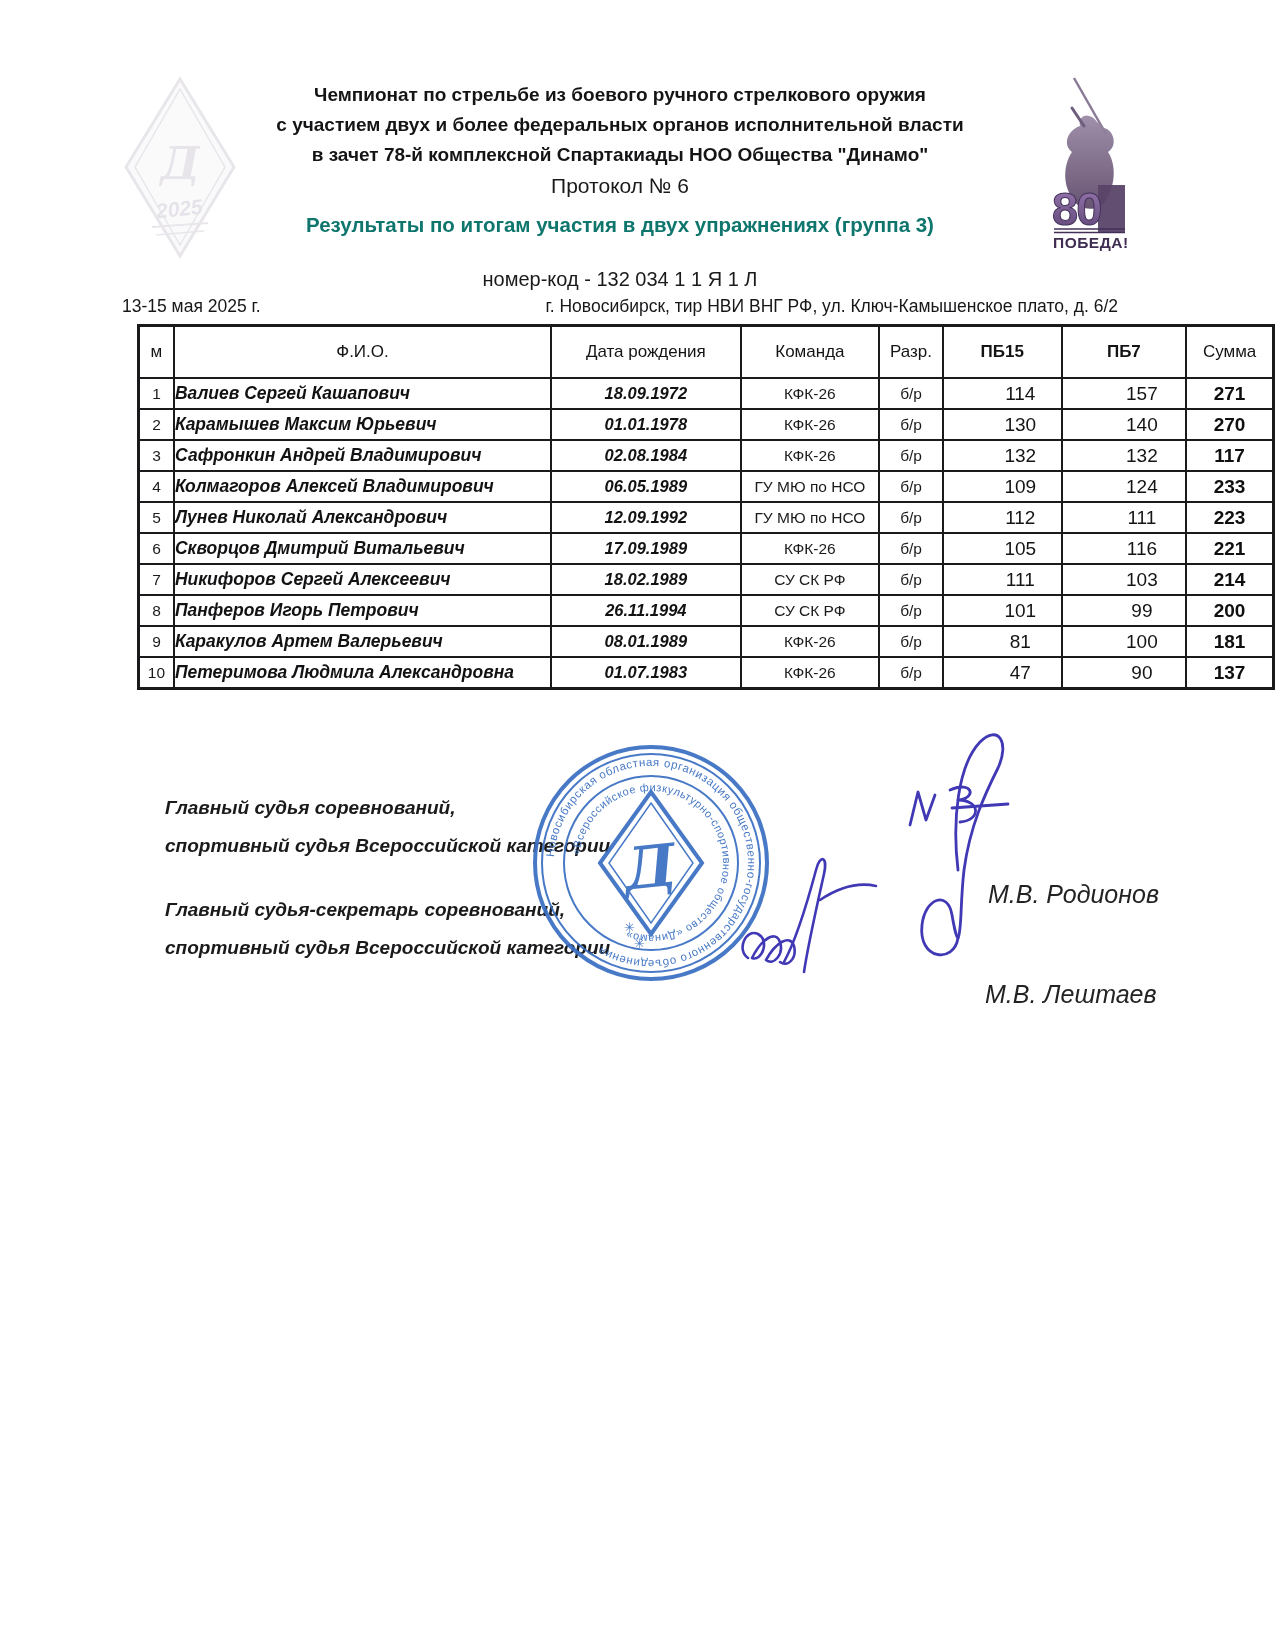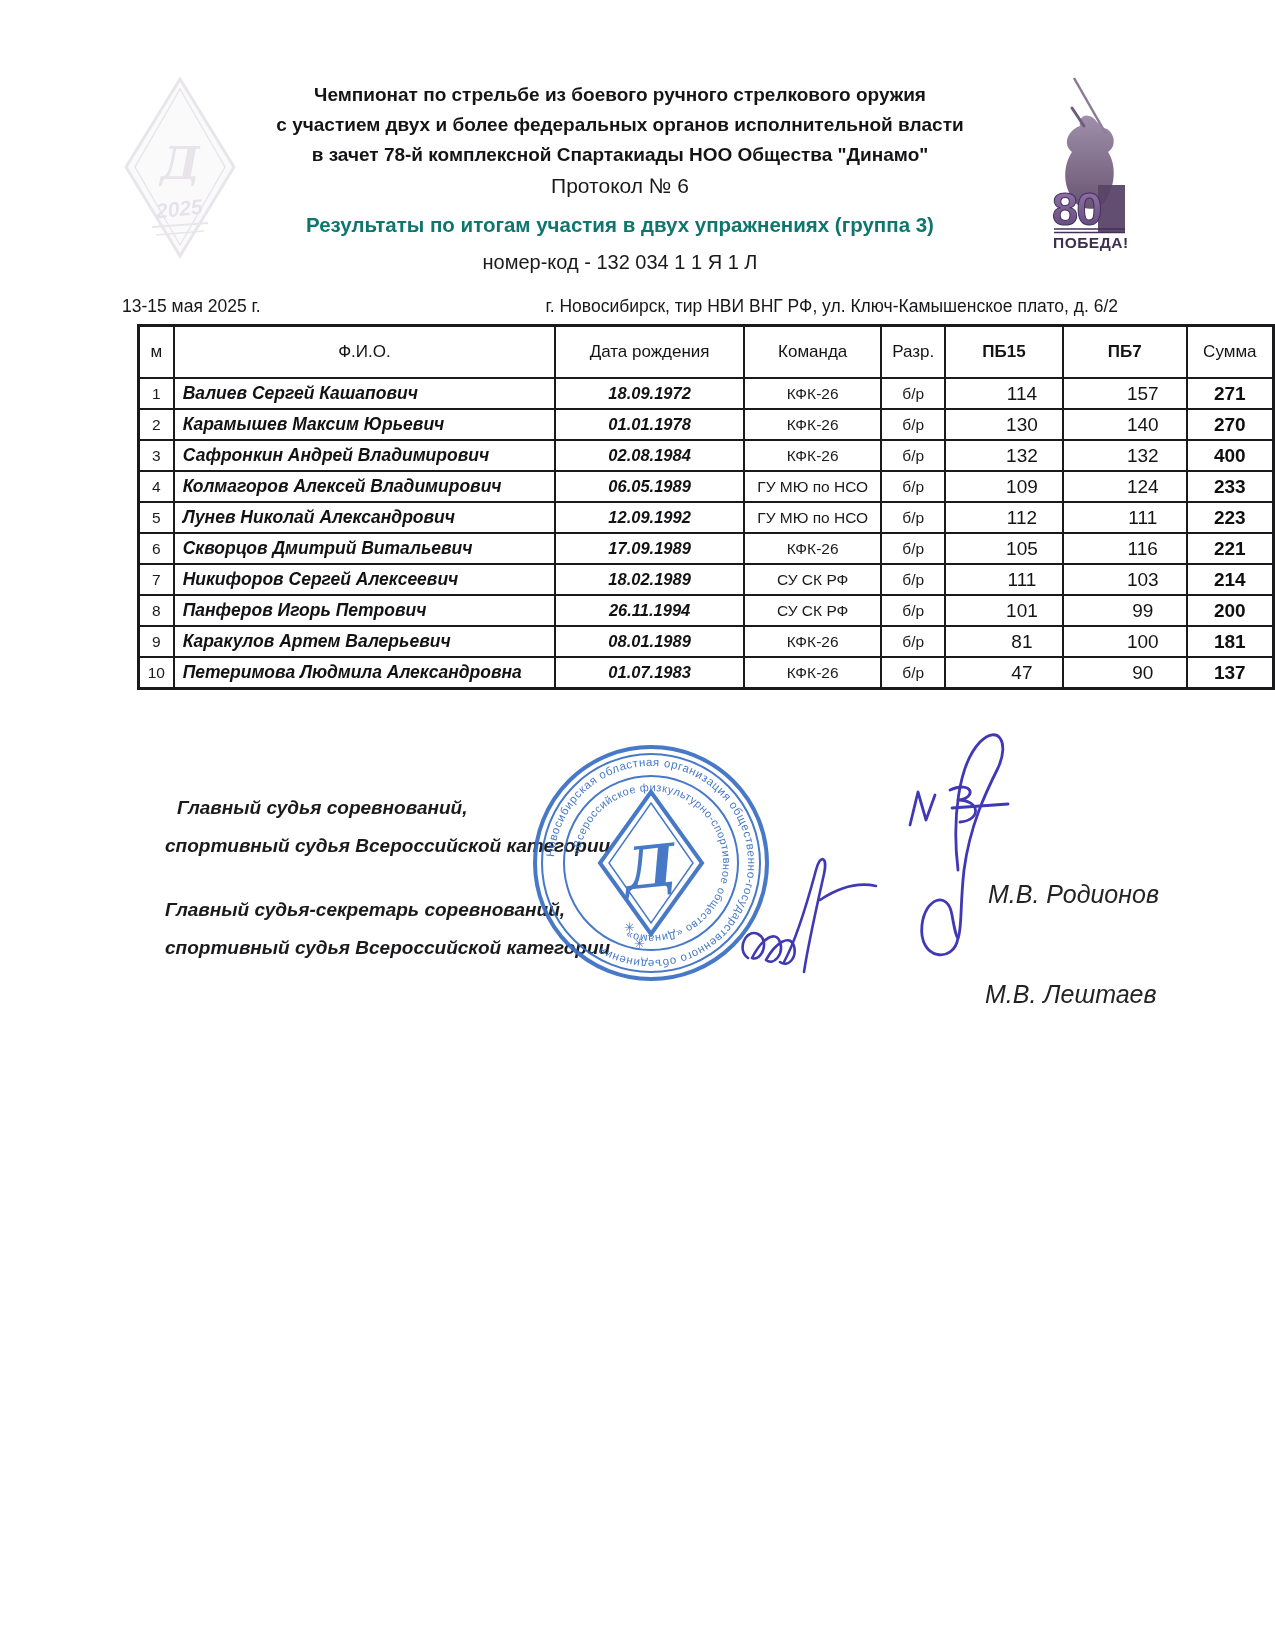--- a/index.html
+++ b/index.html
@@ -6,21 +6,21 @@
   .page{
     position:relative; width:1275px; height:1650px; background:#ffffff;
     font-family:"Liberation Sans",sans-serif; color:#1b1b1d; overflow:hidden;
     margin:0 auto;
   }
   
   .titles{position:absolute; left:150px; top:80px; width:940px; text-align:center;}
   .title-line{font-size:19px; font-weight:bold; line-height:30px; color:#141416;}
   .protocol{font-size:21px; font-weight:normal; line-height:31px; color:#1a1a1c;}
   .subtitle{font-size:20.5px; font-weight:bold; line-height:30px; margin-top:9px; color:#0f766e;}
-  .codeline{font-size:20px; font-weight:normal; line-height:30px; margin-top:7px; color:#1a1a1c;}
+  .codeline{font-size:20px; font-weight:normal; line-height:30px; margin-top:24px; color:#1a1a1c;}
   
   .info{position:absolute; left:120px; top:296px; width:998px; height:24px; font-size:17.5px; color:#17171a;}
   .info .dates{position:absolute; left:2px; top:0;}
   .info .location{position:absolute; right:0; top:0;}
   
   table.results{position:absolute; left:137px; top:324px; border-collapse:collapse; table-layout:fixed;
     border:3px solid #1a1a1c;}
   .results th,.results td{border:2px solid #1a1a1c; padding:0; text-align:center; vertical-align:middle; overflow:hidden;}
   .results th{height:50px; font-size:17px; font-weight:normal; color:#141416;}
   .results th.c2{padding:0 26px; line-height:20px;}
@@ -28,21 +28,21 @@
   .results td{height:29px;}
   .results .c0{width:33px;}
   .results .c1{width:377px;}
   .results .c2{width:136px;}
   .results .c3{width:137px;}
   .results .c4{width:62px;}
   .results .c5{width:81px;}
   .results .c6{width:87px;}
   .results .c7{width:85px;}
   .results td.c0{font-size:15.5px;}
-  .results td.c1{text-align:left; padding-left:8px; font-style:italic; font-weight:bold; font-size:17.5px; color:#121214;}
+  .results td.c1{text-align:left; font-style:italic; font-weight:bold; font-size:17.5px; color:#121214;}
   .results td.c2{font-style:italic; font-weight:bold; font-size:16.5px; color:#121214;}
   .results td.c3{font-size:15.5px;}
   .results td.c4{font-size:15.5px;}
   .results td.c5,.results td.c6{font-size:19px; color:#141416;padding-left:36px;}
   .results td.c7{font-size:19px; font-weight:bold; color:#0f0f11;}
   
   .sig-label{position:absolute; font-style:italic; font-weight:bold; font-size:19px; color:#1a1a1c; white-space:nowrap;}
   .sig-name{position:absolute; font-style:italic; font-weight:normal; font-size:25px; color:#232326; white-space:nowrap;margin-top:48px;}
   
   .overlay{position:absolute;}
@@ -132,21 +132,21 @@
           <td class="c7">270</td>
         </tr>
         <tr>
           <td class="c0">3</td>
           <td class="c1">Сафронкин Андрей Владимирович</td>
           <td class="c2">02.08.1984</td>
           <td class="c3">КФК-26</td>
           <td class="c4">б/р</td>
           <td class="c5">132</td>
           <td class="c6">132</td>
-          <td class="c7">400</td>
+          <td class="c7">117</td>
         </tr>
         <tr>
           <td class="c0">4</td>
           <td class="c1">Колмагоров Алексей Владимирович</td>
           <td class="c2">06.05.1989</td>
           <td class="c3">ГУ МЮ по НСО</td>
           <td class="c4">б/р</td>
           <td class="c5">109</td>
           <td class="c6">124</td>
           <td class="c7">233</td>
@@ -207,21 +207,21 @@
           <td class="c2">01.07.1983</td>
           <td class="c3">КФК-26</td>
           <td class="c4">б/р</td>
           <td class="c5">47</td>
           <td class="c6">90</td>
           <td class="c7">137</td>
         </tr>
       </tbody>
     </table>
 
-  <div class="sig-label" style="left:165px; top:797px;margin-left:12px;">Главный судья соревнований,</div>
+  <div class="sig-label" style="left:165px; top:797px;">Главный судья соревнований,</div>
   <div class="sig-label" style="left:165px; top:835px;">спортивный судья Всероссийской категории</div>
   <div class="sig-label" style="left:165px; top:899px;">Главный судья-секретарь соревнований,</div>
   <div class="sig-label" style="left:165px; top:937px;">спортивный судья Всероссийской категории</div>
   <div class="sig-name" style="left:988px; top:832px;">М.В. Родионов</div>
   <div class="sig-name" style="left:985px; top:932px;">М.В. Лештаев</div>
 
   <svg class="overlay" style="left:528px; top:740px; opacity:0.93;" width="246" height="246" viewBox="0 0 246 246">
     <defs>
       <path id="oring" d="M 26 123 A 97 97 0 1 1 220 123 A 97 97 0 1 1 26 123"></path>
       <path id="iring" d="M 51 123 A 72 72 0 1 1 195 123 A 72 72 0 1 1 51 123"></path>

